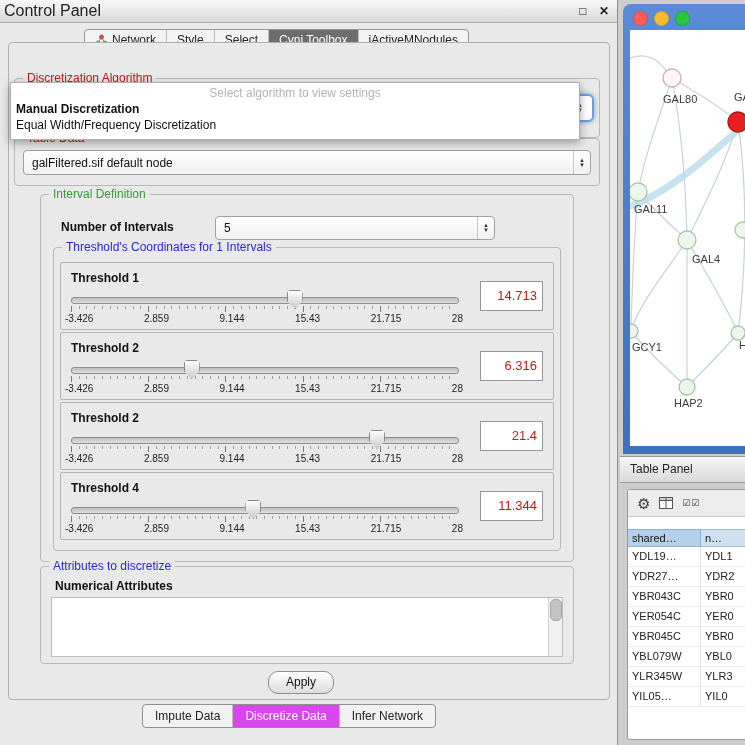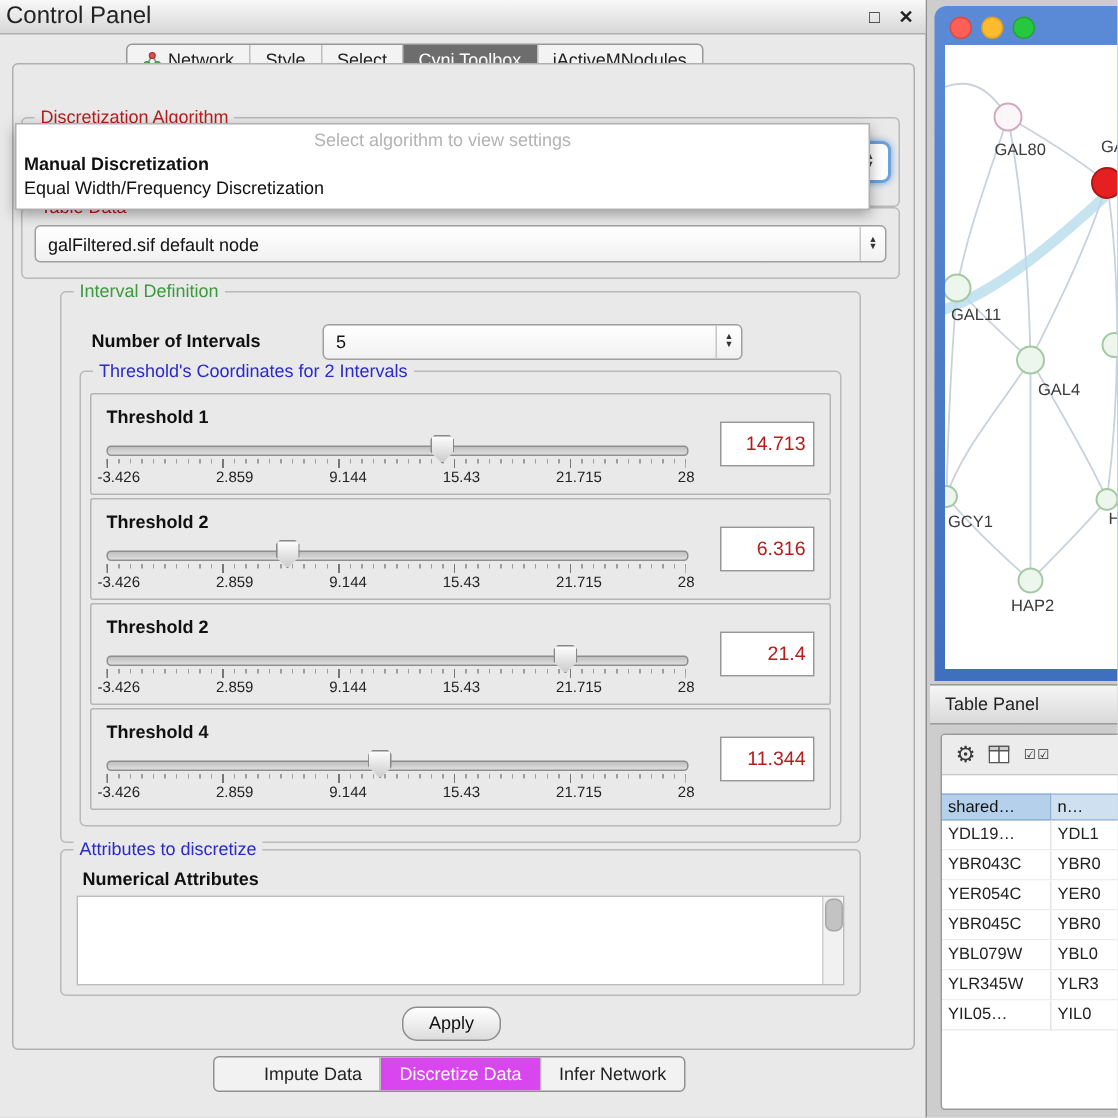--- a/index.html
+++ b/index.html
@@ -86,21 +86,21 @@
   .attr-item{padding:1px 0 1px 6px;line-height:14px;}
   #attr-scroll{position:absolute;right:0;top:0;bottom:0;width:13px;background:#f1f1f1;border-left:1px solid #d0d0d0;}
   #attr-thumb{position:absolute;left:1px;top:1px;width:10px;height:20px;background:#c3c3c3;
     border:1px solid #a8a8a8;border-radius:5px;}
 
   #apply-btn{position:absolute;left:268px;top:671px;width:64px;height:21px;border-radius:10px;
     background:linear-gradient(#ffffff,#dcdcdc);border:1px solid #8e8e8e;
     font-size:12px;text-align:center;line-height:20px;color:#111;}
 
   #bottomtabs{position:absolute;left:142px;top:704px;display:inline-flex;
-    border:1px solid #909090;border-radius:4px;overflow:hidden;background:#f2f2f2;font-size:12px;padding-left:21px;}
+    border:1px solid #909090;border-radius:4px;overflow:hidden;background:#f2f2f2;font-size:12px;}
   .btab{padding:4px 12px;color:#222;border-left:1px solid #bdbdbd;}
   .btab:first-child{border-left:none;}
   .btab.selected{background:#d946ef;color:#fff;text-align:right;}
 
   
   #netwin{position:absolute;left:623px;top:4px;width:122px;height:450px;
     background:linear-gradient(#5b8ad6,#3f6fbe);border-top-left-radius:8px;}
   #lights{position:absolute;left:10px;top:7px;display:flex;gap:6px;}
   .light{width:13px;height:13px;border-radius:50%;}
   .light.red{background:#ff5f57;border:1px solid #d94c42;}
@@ -199,21 +199,21 @@
     <span id="num-label">Number of Intervals</span>
     <div class="combo" id="num-combo">
       <span class="val">5</span>
       <span class="stepper">
         <span>▲</span>
         <span>▼</span>
       </span>
     </div>
 
     <div class="fs" id="fs-thresh">
-      <span class="fs-legend blue">Threshold's Coordinates for 2 Intervals</span>
+      <span class="fs-legend blue">Threshold's Coordinates for 1 Intervals</span>
 
       <div class="tpanel" style="top:14px">
         <span class="tlabel">Threshold 1</span>
         <div class="slider">
           <div class="track"></div>
           <div class="ticks"></div>
           <div class="thumb" style="left:calc(57.7% - 7px)"></div>
         </div>
         <div class="ticklabels">
             <span>-3.426</span>
@@ -367,20 +367,24 @@
   <div class="tw-head">
     <span class="c1">shared…</span>
     <span class="c2">n…</span>
   </div>
   <div class="tw-body">
       <div class="tw-row">
       <span class="c1">YDL19…</span>
       <span class="c2">YDL1</span>
     </div>
       <div class="tw-row">
+      <span class="c1">YDR27…</span>
+      <span class="c2">YDR2</span>
+    </div>
+      <div class="tw-row">
       <span class="c1">YBR043C</span>
       <span class="c2">YBR0</span>
     </div>
       <div class="tw-row">
       <span class="c1">YER054C</span>
       <span class="c2">YER0</span>
     </div>
       <div class="tw-row">
       <span class="c1">YBR045C</span>
       <span class="c2">YBR0</span>

